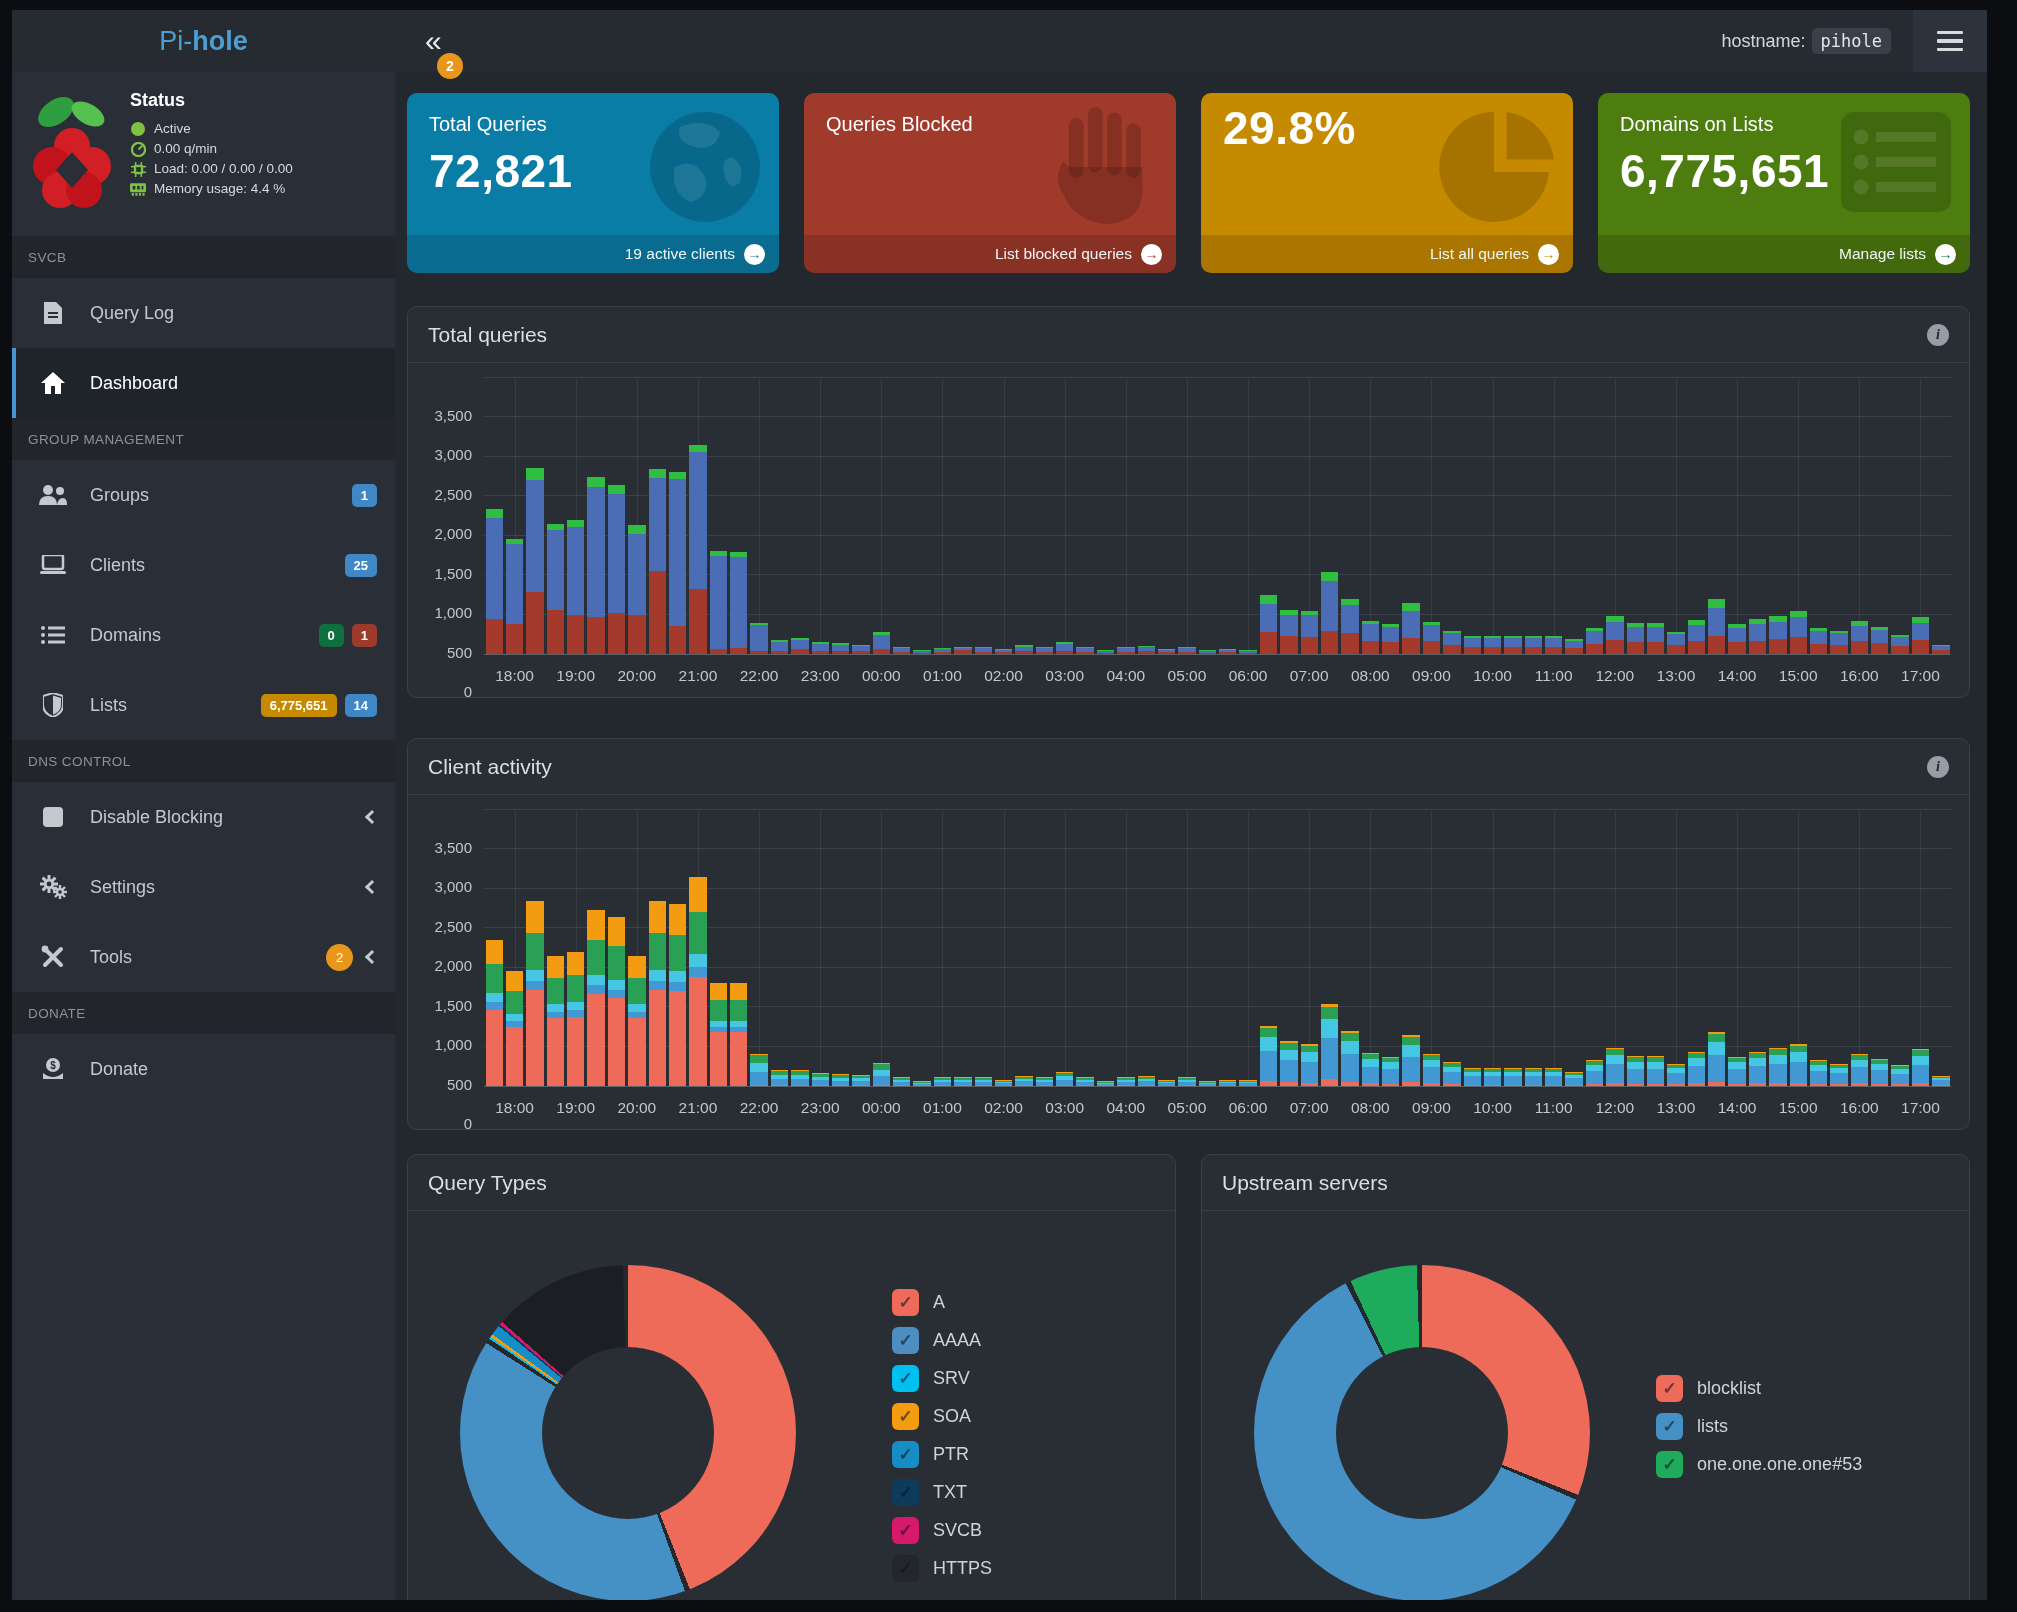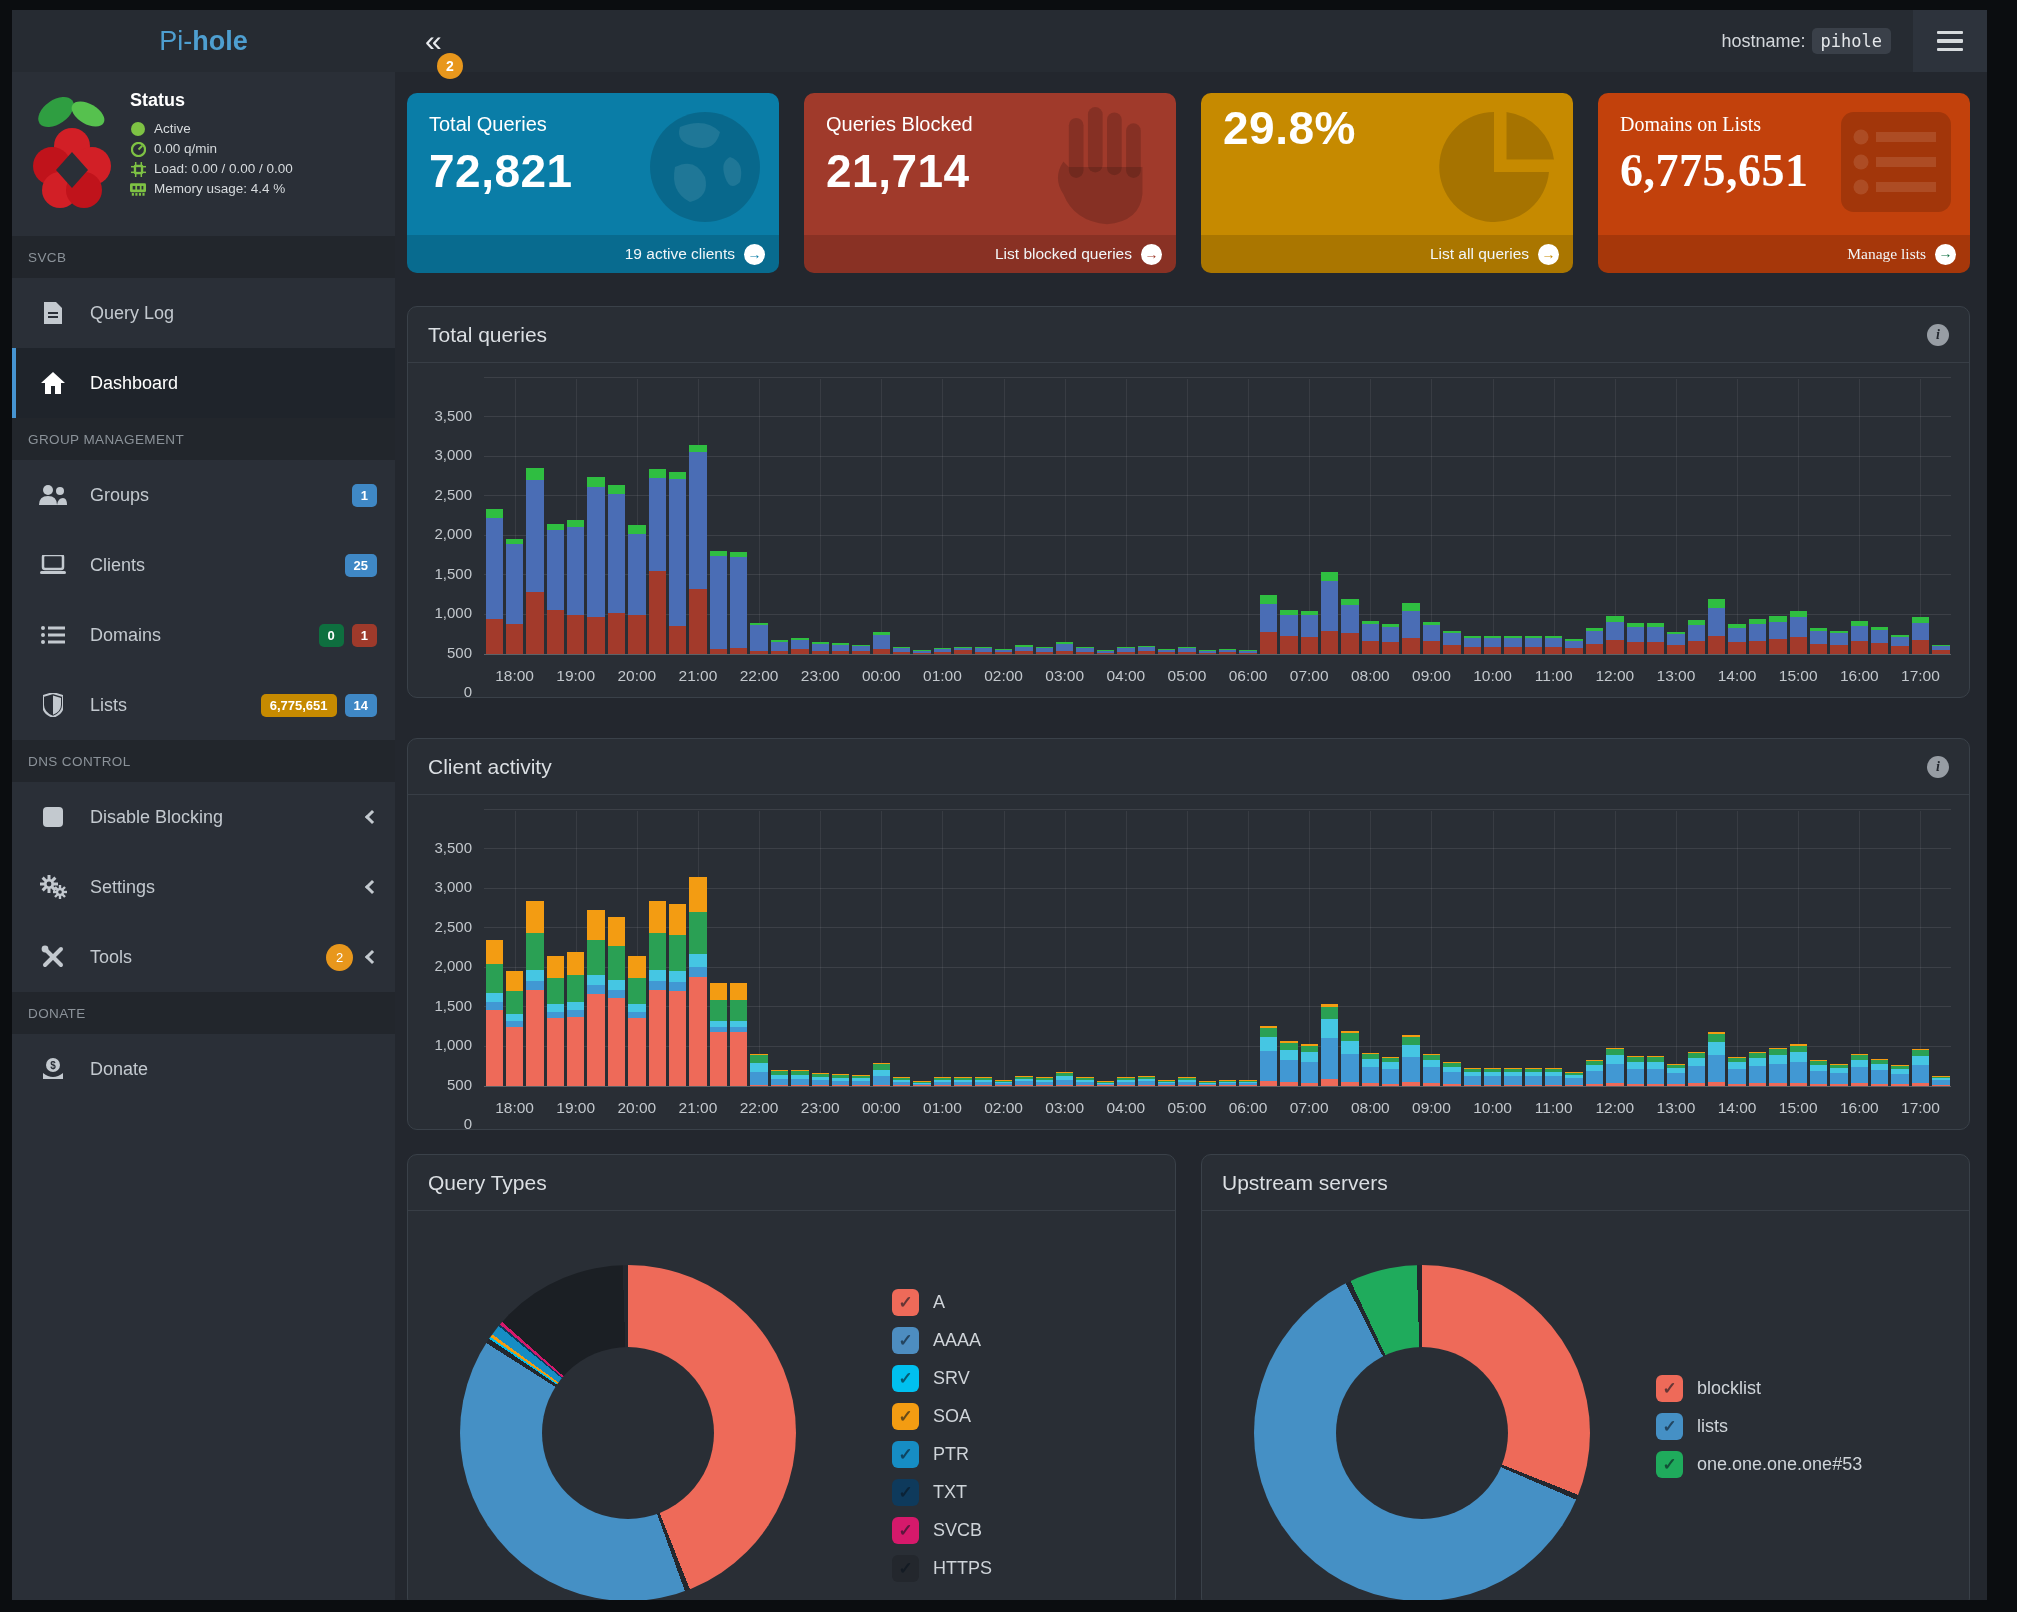--- a/index.html
+++ b/index.html
@@ -338,21 +338,20 @@
                 <circle cx="24" cy="24" r="22" fill="rgba(0,0,0,.18)"></circle>
                 <path d="M14 8 Q24 4 30 10 Q28 18 20 16 Q12 14 14 8 Z M12 24 Q20 20 24 28 Q26 36 18 38 Q10 34 12 24 Z M34 20 Q40 22 38 30 Q34 34 32 28 Q30 22 34 20 Z" fill="rgba(255,255,255,.10)"></path>
               </svg></div>
             <div class="cfooter">
               <span>19 active clients</span>
               <span class="arrow-circle" style="color:#0a7da7">→</span>
             </div>
           </div>
           <div class="card" style="background: rgb(160, 58, 43);">
             <div class="ctitle">Queries Blocked</div>
-            <div class="cvalue">21,714</div>
             <div class="cicon"><svg width="110" height="120" viewBox="0 0 40 44">
                 <g fill="rgba(0,0,0,.18)">
                   <rect x="6" y="4" width="5.4" height="22" rx="2.7"></rect>
                   <rect x="13" y="0" width="5.4" height="24" rx="2.7"></rect>
                   <rect x="20" y="2" width="5.4" height="23" rx="2.7"></rect>
                   <rect x="27" y="6" width="5.4" height="20" rx="2.7"></rect>
                   <path d="M4 20 Q0 26 4 32 Q8 42 20 43 Q32 42 33 32 L33 22 L6 22 Z"></path>
                 </g>
               </svg></div>
             <div class="cfooter">
@@ -364,21 +363,21 @@
             <div class="cvalue">29.8%</div>
             <div class="cicon"><svg width="120" height="120" viewBox="0 0 48 48">
                 <path d="M22 2 A22 22 0 1 0 44 26 L22 26 Z" fill="rgba(0,0,0,.18)"></path>
                 <path d="M27 2 L27 21 L46 21 A22 22 0 0 0 27 2 Z" fill="rgba(0,0,0,.18)"></path>
               </svg></div>
             <div class="cfooter">
               <span>List all queries</span>
               <span class="arrow-circle" style="color:#c68a00">→</span>
             </div>
           </div>
-          <div class="card" style="background: #c2410c; font-family: Liberation Serif, serif;">
+          <div class="card" style="background: #4d7c0f;">
             <div class="ctitle">Domains on Lists</div>
             <div class="cvalue">6,775,651</div>
             <div class="cicon"><svg width="120" height="110" viewBox="0 0 48 44">
                 <rect x="2" y="2" width="44" height="40" rx="5" fill="rgba(0,0,0,.18)"></rect>
                 <g fill="rgba(255,255,255,.12)">
                   <circle cx="10" cy="12" r="3"></circle>
                   <circle cx="10" cy="22" r="3"></circle>
                   <circle cx="10" cy="32" r="3"></circle>
                   <rect x="16" y="10" width="24" height="4"></rect>
                   <rect x="16" y="20" width="24" height="4"></rect>

